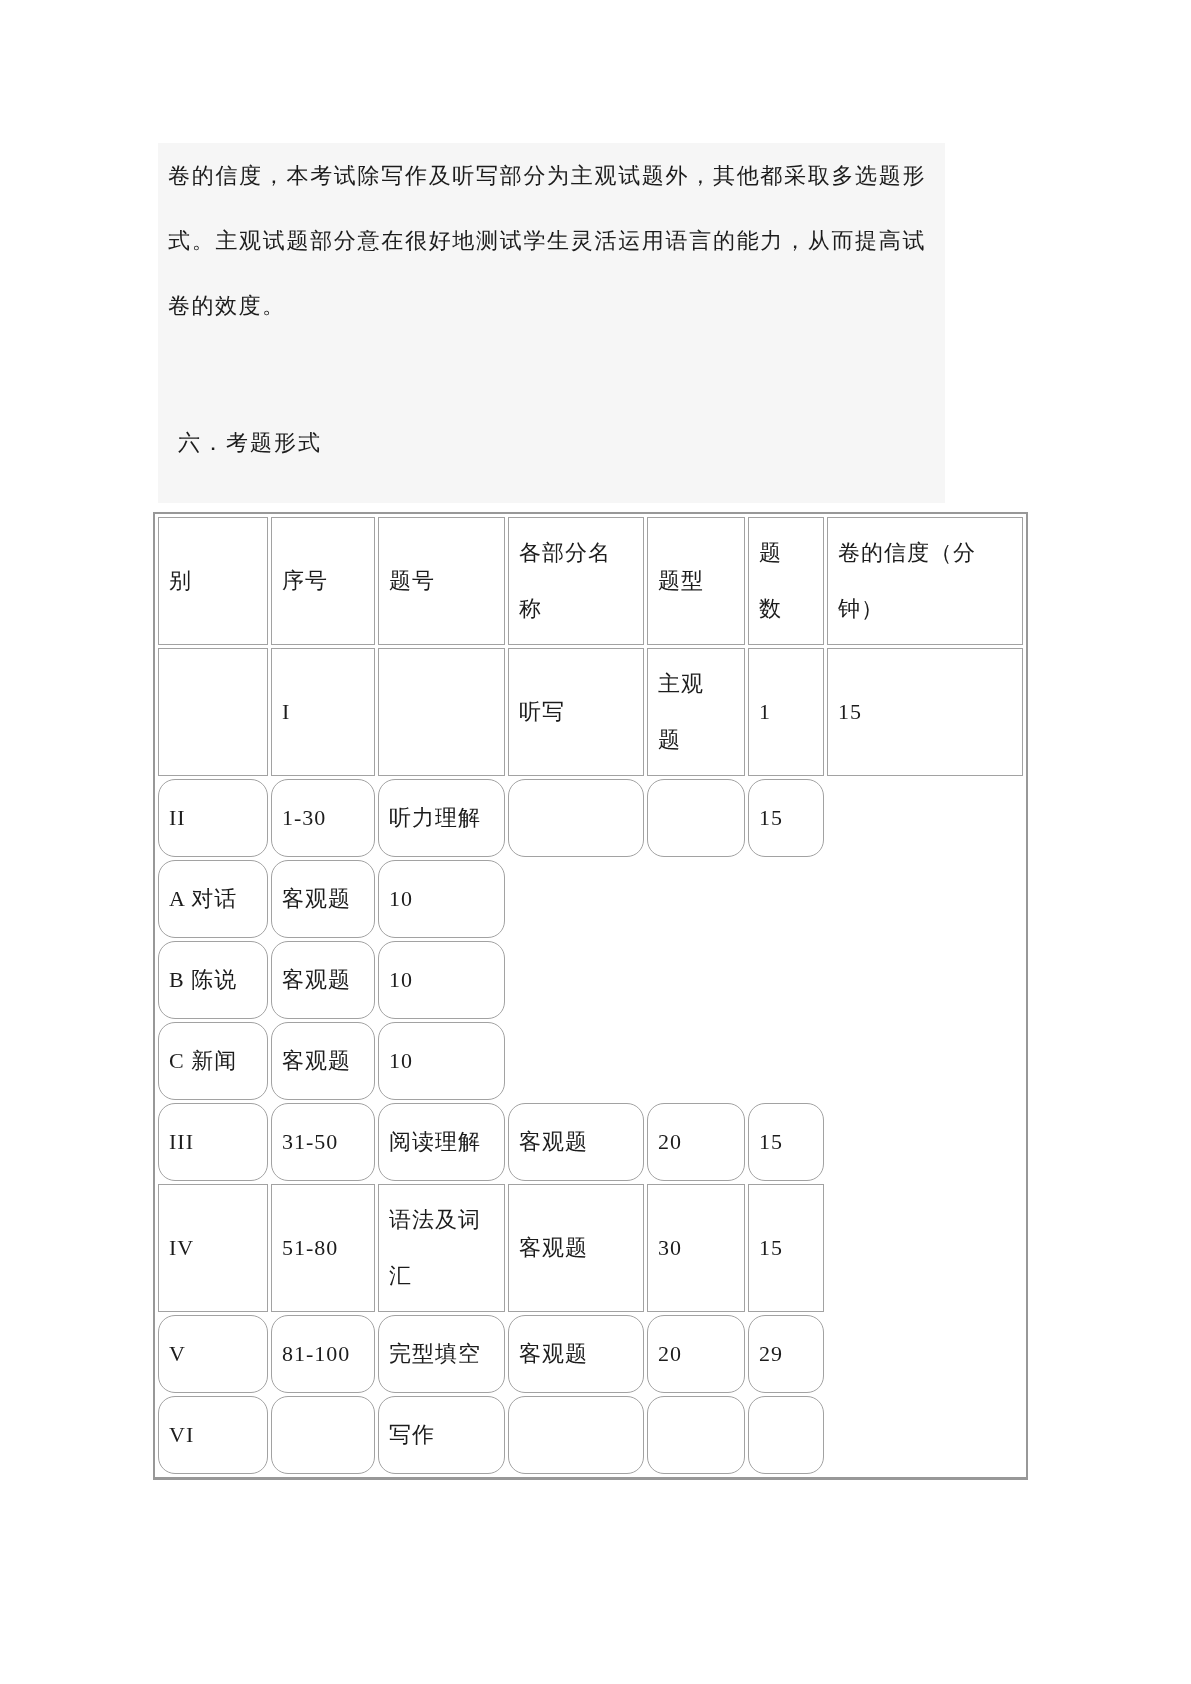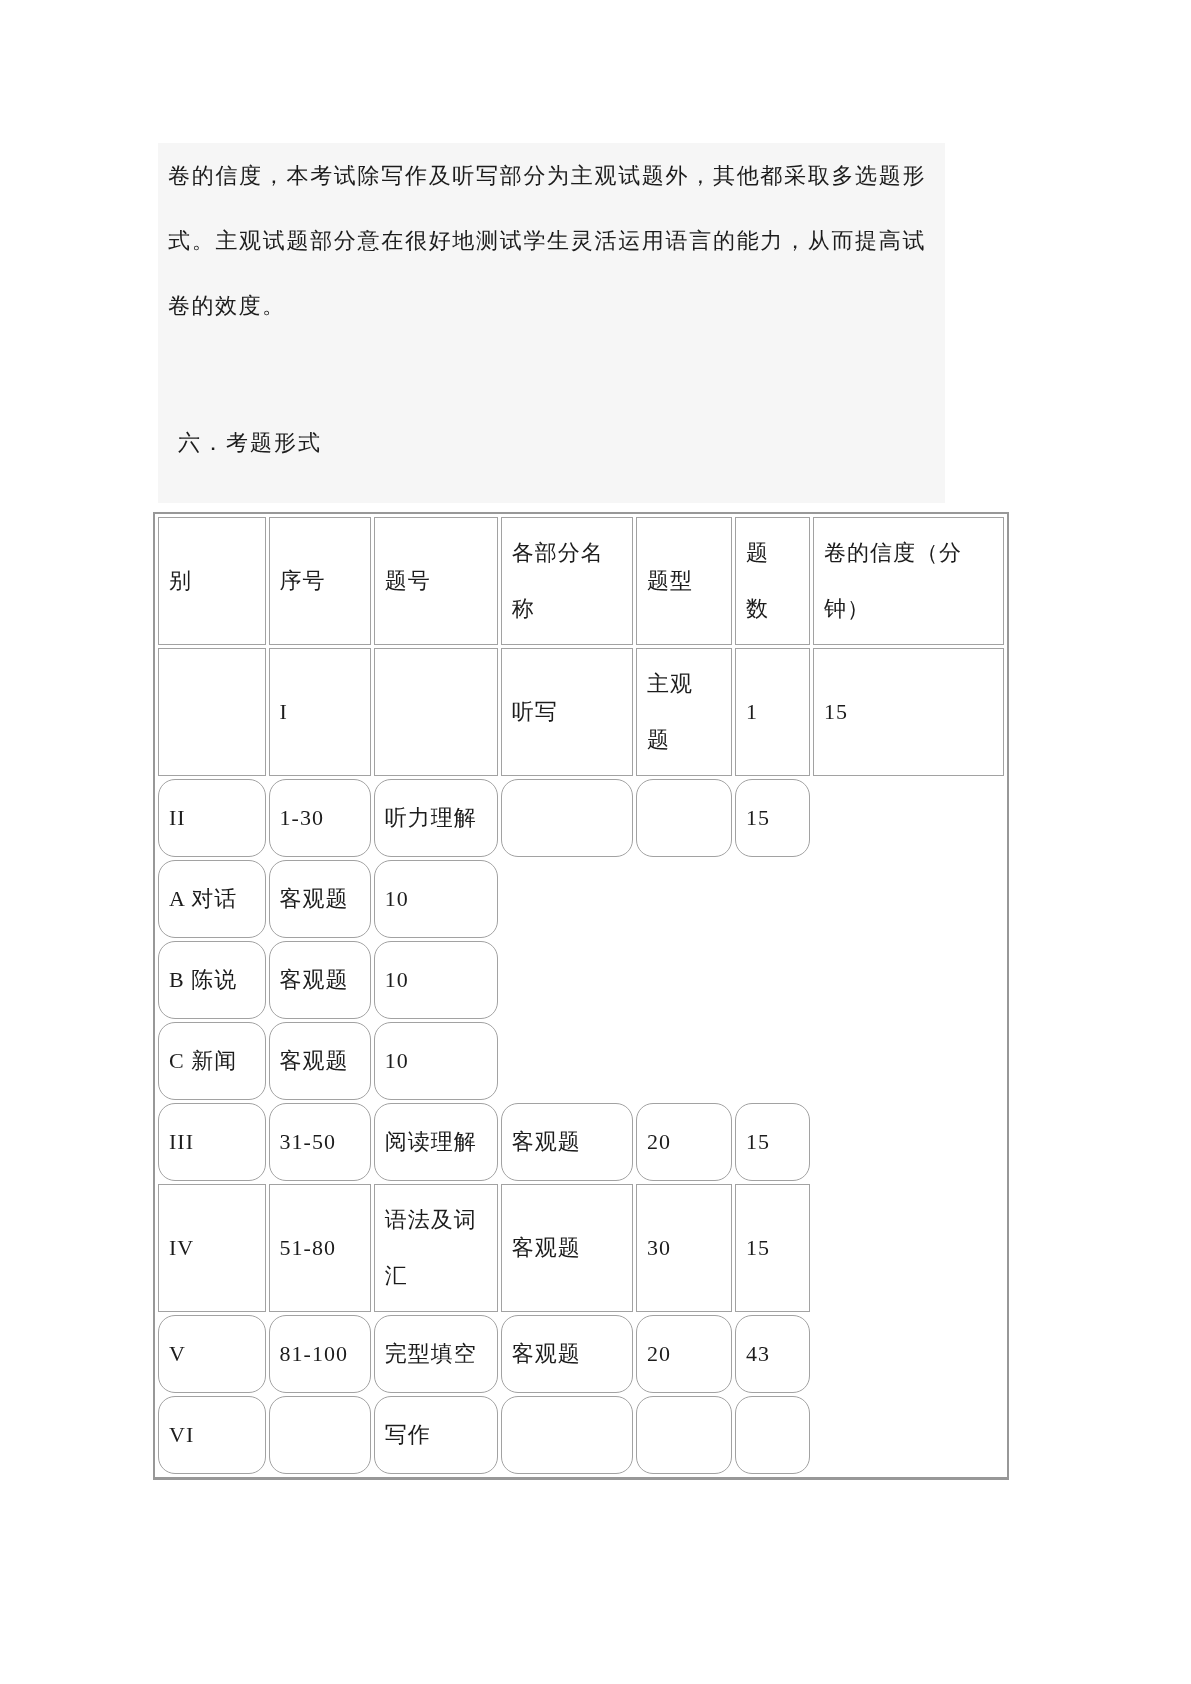--- a/index.html
+++ b/index.html
@@ -9,21 +9,21 @@
   }
   body {
     width: 1191px;
     height: 1684px;
     overflow: hidden;
     font-family: "Liberation Serif", "DejaVu Serif", serif;
     color: #1c1c1c;
   }
   .page {
     position: relative;
-    width: 1009px;
+    width: 1191px;
     height: 1684px;
   }
   .intro-block {
     position: absolute;
     left: 158px;
     top: 143px;
     width: 787px;
     background: #f6f6f6;
     padding: 0 0 28px 0;
   }
@@ -161,21 +161,21 @@
         <td>30</td>
         <td>15</td>
       </tr>
 
       <tr class="r-std">
         <td>V</td>
         <td>81-100</td>
         <td>完型填空</td>
         <td>客观题</td>
         <td>20</td>
-        <td>43</td>
+        <td>29</td>
       </tr>
 
       <tr class="r-std">
         <td>VI</td>
         <td></td>
         <td>写作</td>
         <td></td>
         <td></td>
         <td></td>
       </tr>

